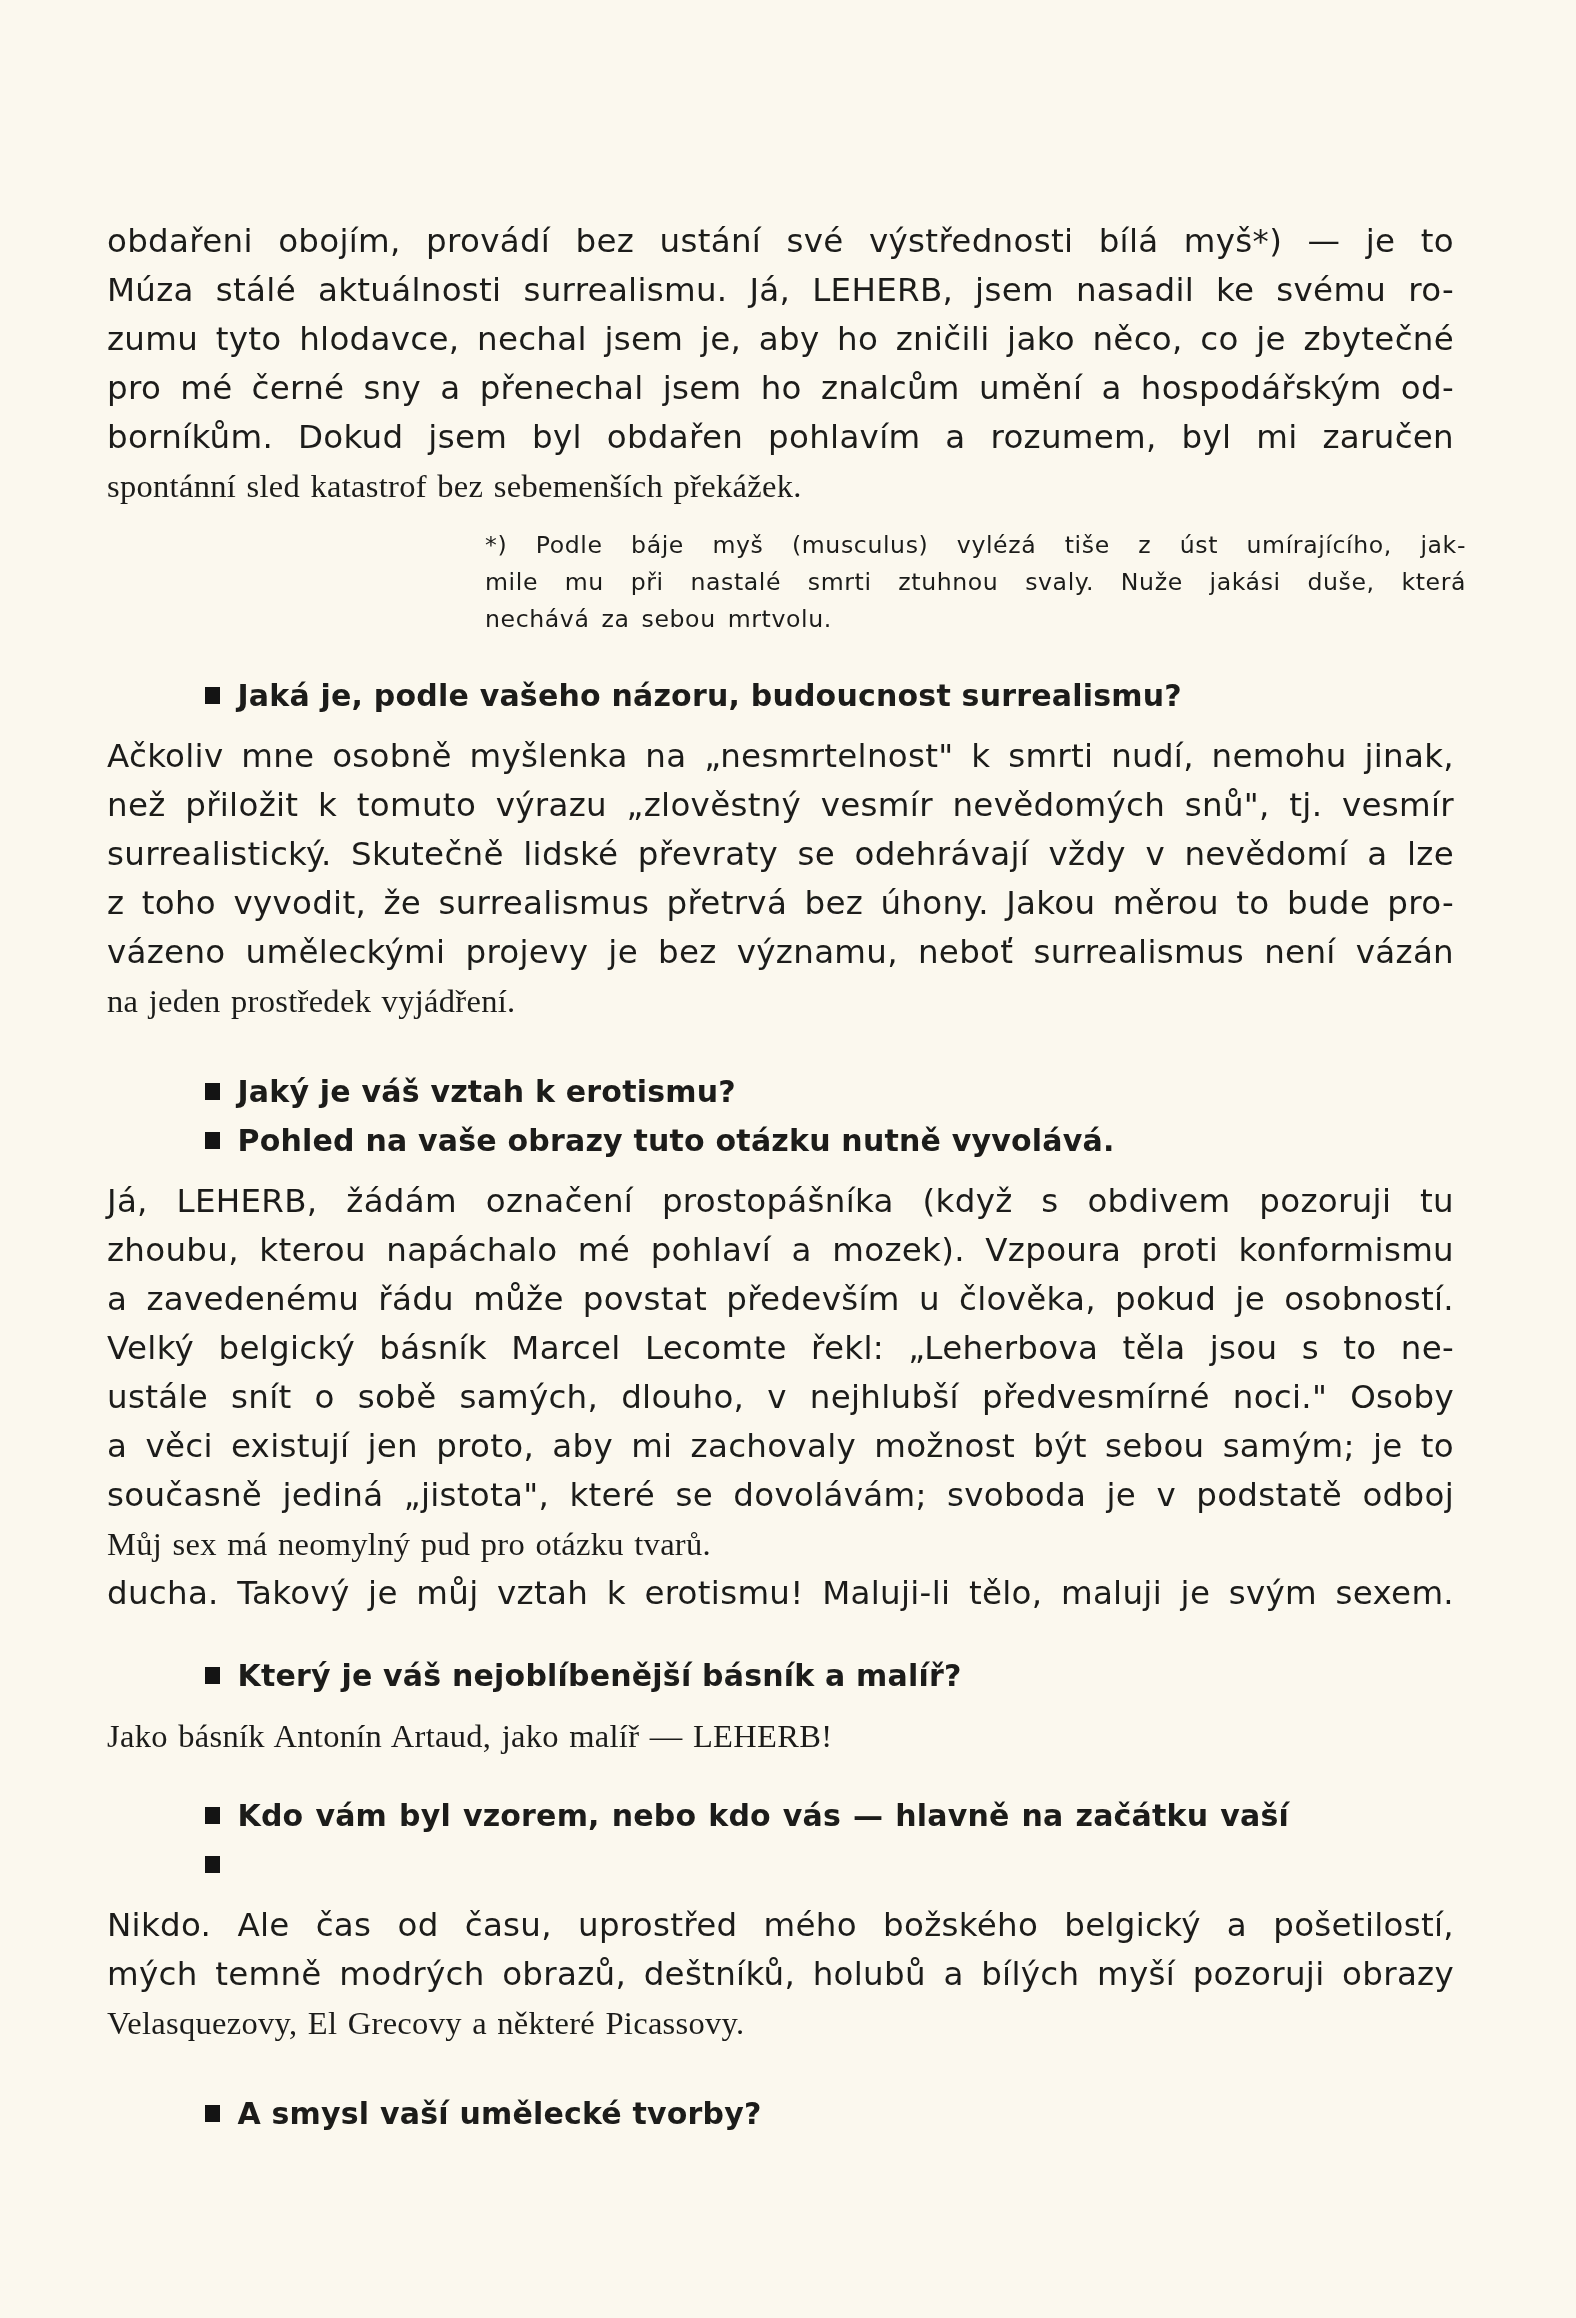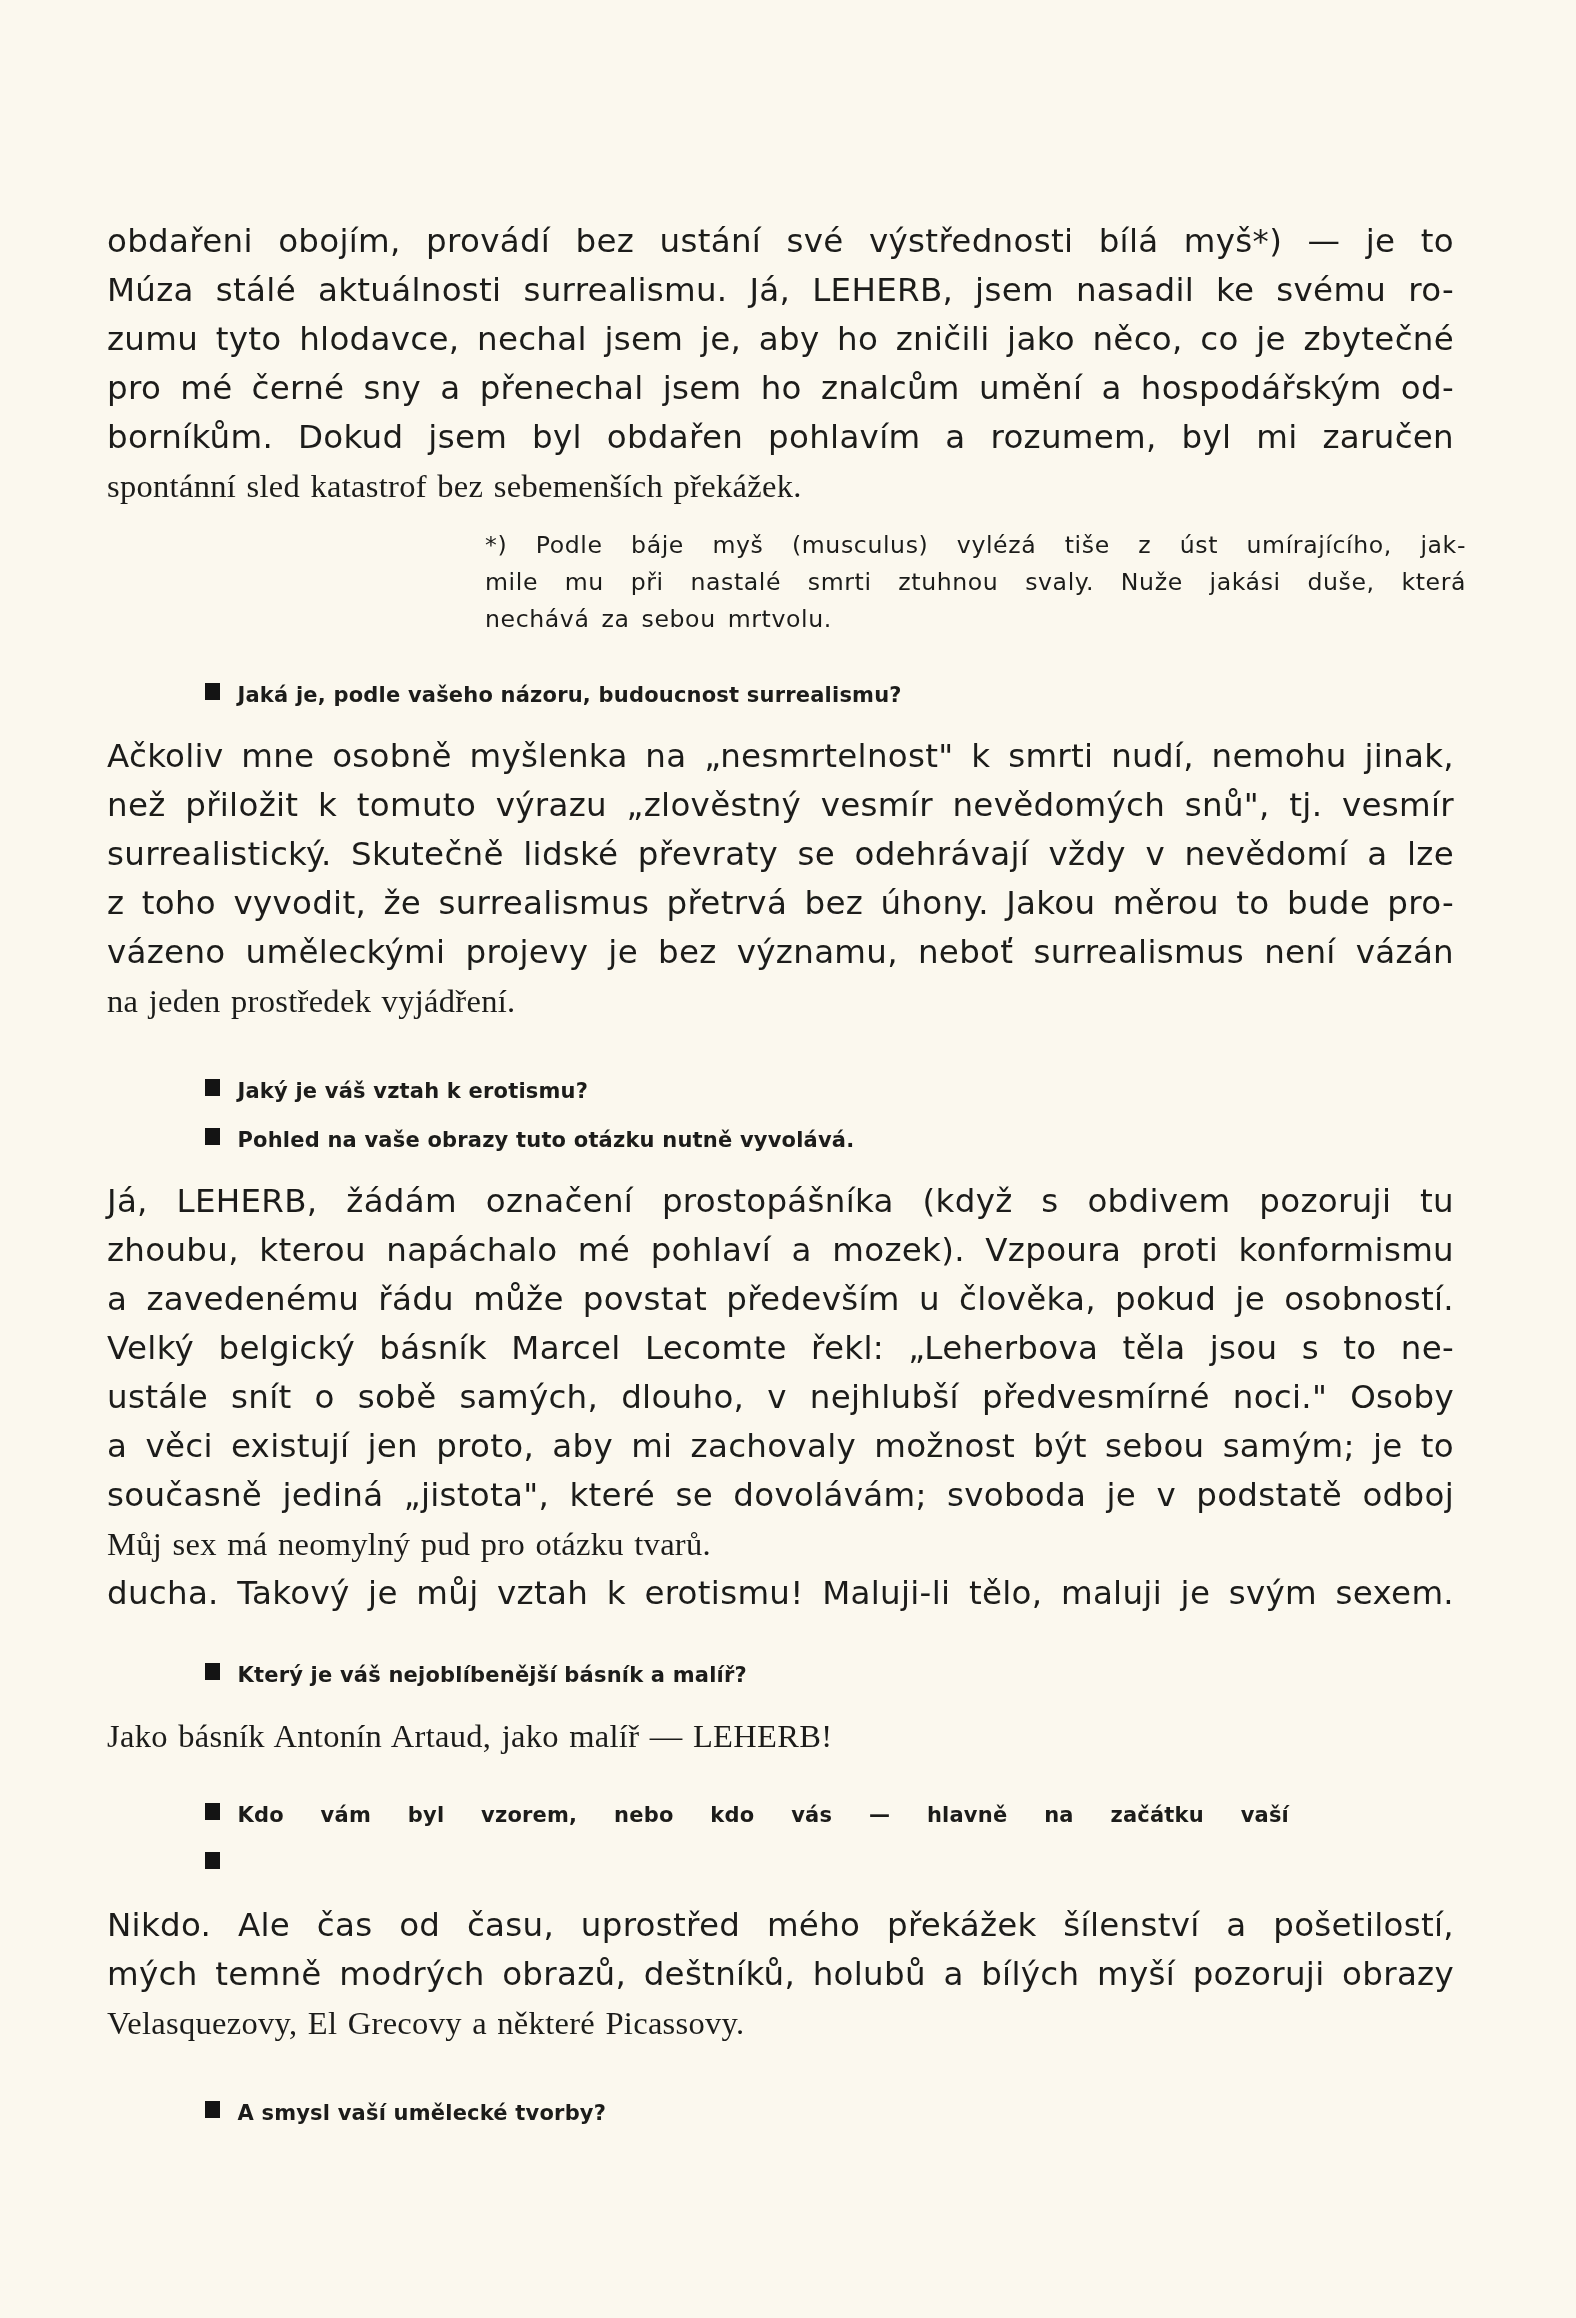--- a/index.html
+++ b/index.html
@@ -51,21 +51,21 @@
       display: block;
       text-align: justify;
       text-align-last: justify;
     }
     .footnote .line.last {
       text-align-last: left;
     }
     .question {
       margin: 0;
       padding-left: 110px;
-      font-size: 21px;
+      font-size: 30px;
       line-height: 49px;
       font-weight: bold;
       position: relative;
       letter-spacing: 0.2px;
     }
     .question .bullet {
       display: inline-block;
       width: 14.8px;
       height: 16.7px;
       background: #141414;
@@ -137,21 +137,21 @@
   </div>
   <p class="para">
     <span class="line last">Jako básník Antonín Artaud, jako malíř — LEHERB!</span>
   </p>
 
   <div class="question wide gap-s">
     <span class="qline first"><span class="bullet"></span><span>Kdo vám byl vzorem, nebo kdo vás — hlavně na začátku vaší</span></span>
     <span class="qline"><span class="bullet"></span></span>
   </div>
   <p class="para">
-    <span class="line">Nikdo. Ale čas od času, uprostřed mého překážek šílenství a pošetilostí,</span>
+    <span class="line">Nikdo. Ale čas od času, uprostřed mého božského belgický a pošetilostí,</span>
     <span class="line">mých temně modrých obrazů, deštníků, holubů a bílých myší pozoruji obrazy</span>
     <span class="line last">Velasquezovy, El Grecovy a některé Picassovy.</span>
   </p>
 
   <div class="question gap-m">
     <span class="qline"><span class="bullet"></span><span>A smysl vaší umělecké tvorby?</span></span>
   </div>
 
 </div>
 

